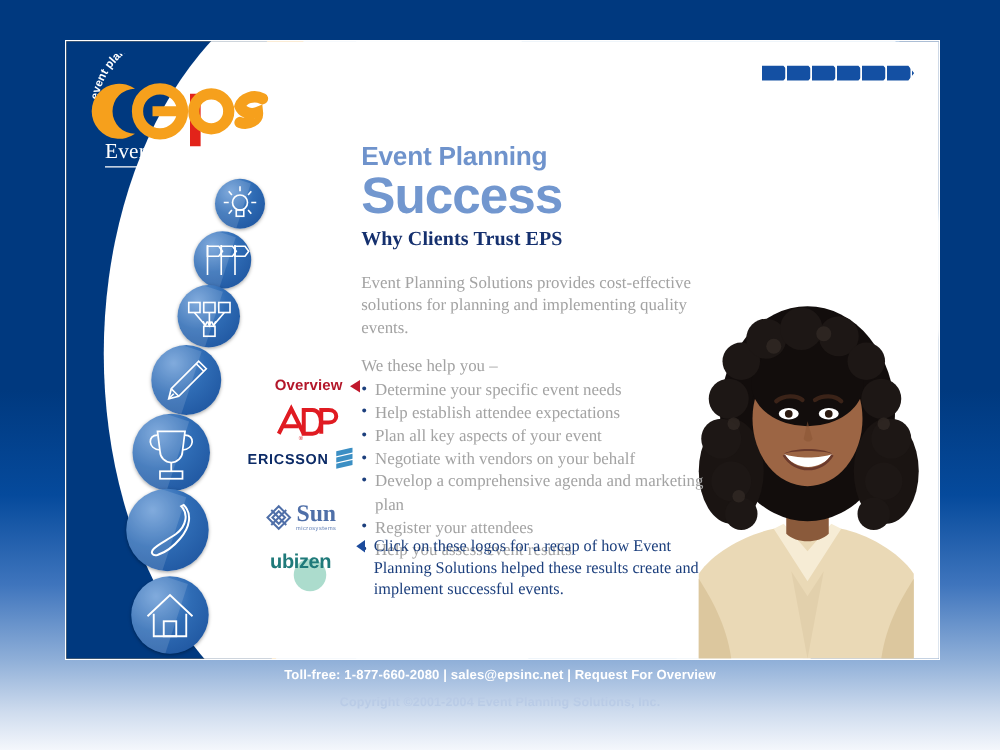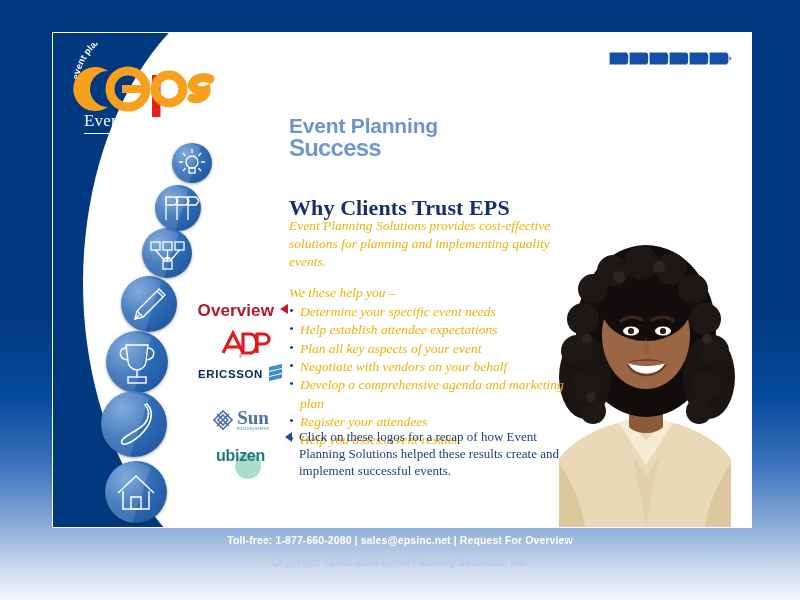--- a/index.html
+++ b/index.html
@@ -86,32 +86,32 @@
   }
   .bubble svg{position:absolute;left:0;top:0;}
 
   
   .headline{position:absolute;left:236px;top:82px;width:290px;}
   .h-small{
     font-size:21px;font-weight:bold;color:#6f93cc;line-height:1.05;
     letter-spacing:-.2px;
   }
   .h-big{
-    font-size:24px;font-weight:bold;color:#7297cf;line-height:1.0;
+    font-size:41px;font-weight:bold;color:#7297cf;line-height:1.0;
     letter-spacing:-.8px;margin-top:-1px;
   }
   .subhead{
     position:absolute;left:236px;top:150px;width:300px;
     font-family:"Liberation Serif", serif;font-weight:bold;
-    font-size:22px;color:#15306e;letter-spacing:.1px;margin-top:12px;
+    font-size:16px;color:#15306e;letter-spacing:.1px;
   }
   .body-copy{
     position:absolute;left:236px;top:184px;width:285px;
     font-family:"Liberation Serif", serif;font-size:13.5px;
-    color:#eab308;line-height:1.33;font-style:italic;
+    color:#a3a3a3;line-height:1.33;
   }
   .lead{margin:0 0 13px 0;}
   .willhelp{margin:0 0 1px 0;}
   ul.blist{margin:0;padding:0;list-style:none;}
   ul.blist li{
     position:relative;padding-left:11px;line-height:1.36;
   }
   ul.blist li::before{
     content:"\2022";position:absolute;left:0;top:-1px;color:#1c3f7d;
   }
@@ -122,21 +122,21 @@
   }
   .caption .tri{
     position:absolute;left:0;top:3px;width:0;height:0;
     border-top:5px solid transparent;border-bottom:5px solid transparent;
     border-right:7px solid #1c4b9c;
   }
 
   
   .logocol{position:absolute;left:140px;top:268px;width:95px;}
   .overview{
-    position:relative;color:#b3172a;font-weight:bold;font-size:17px;
+    position:relative;color:#b3172a;font-weight:bold;font-size:12px;
     letter-spacing:.1px;text-align:right;padding-right:14px;
   }
   .overview .tri{
     position:absolute;right:0;top:3px;width:0;height:0;
     border-top:5px solid transparent;border-bottom:5px solid transparent;
     border-right:8px solid #c0182c;
   }
   .logo-slot{
     position:relative;height:33px;margin-top:5px;text-align:center;
   }

